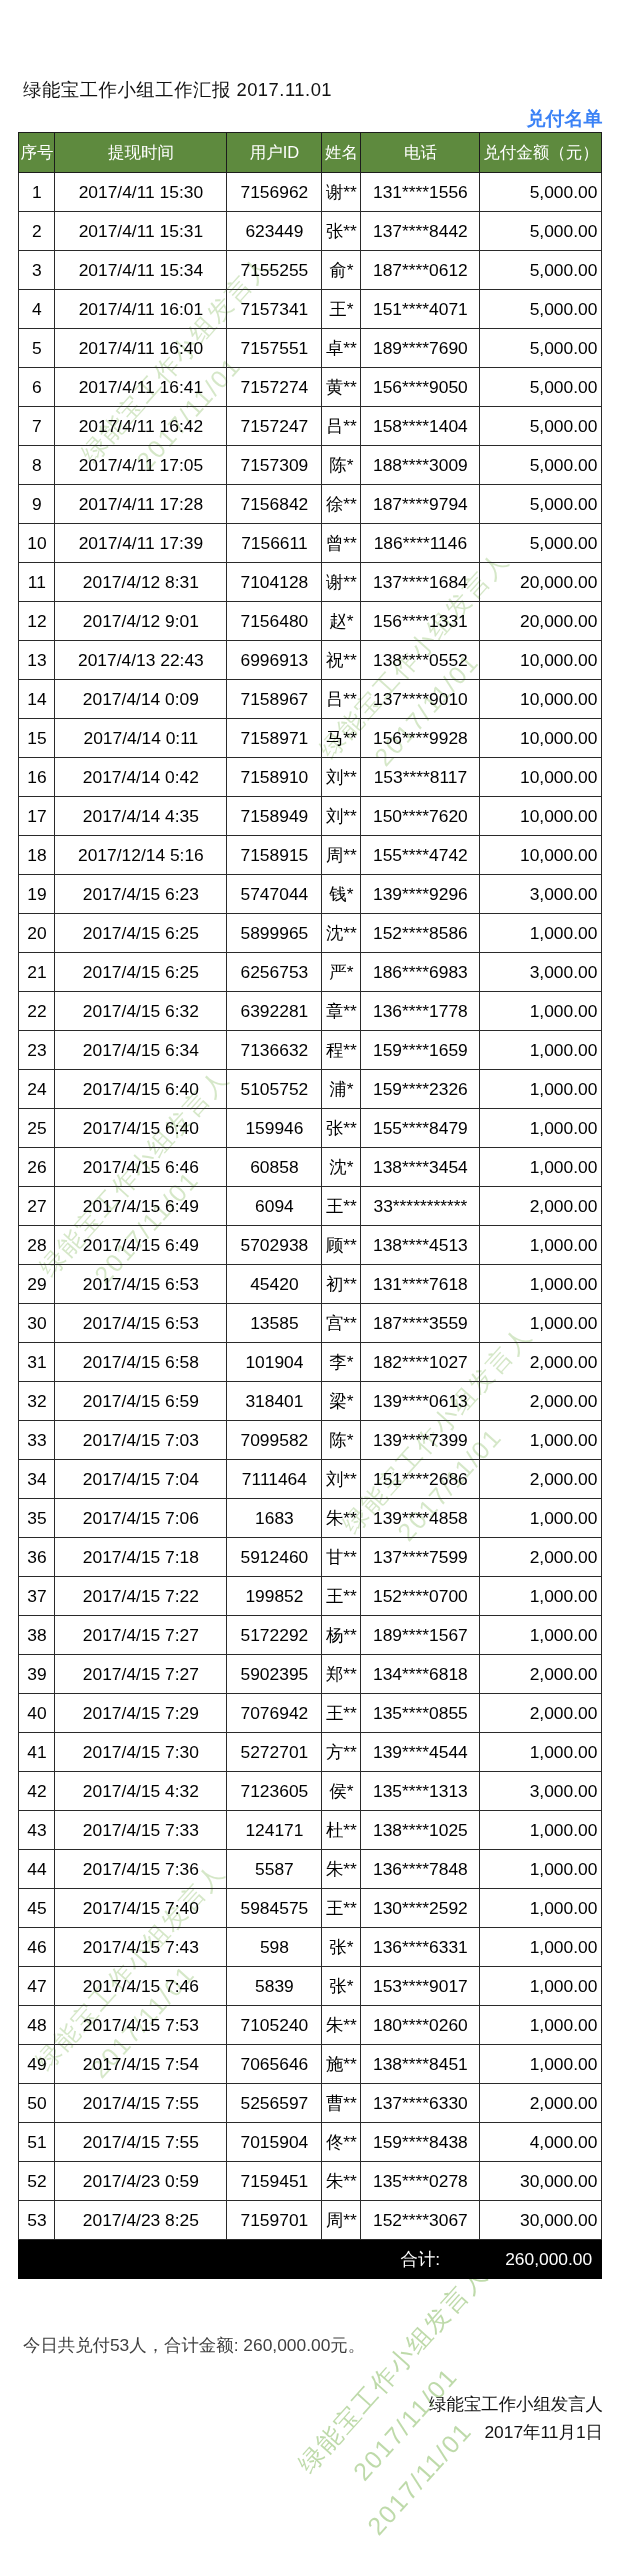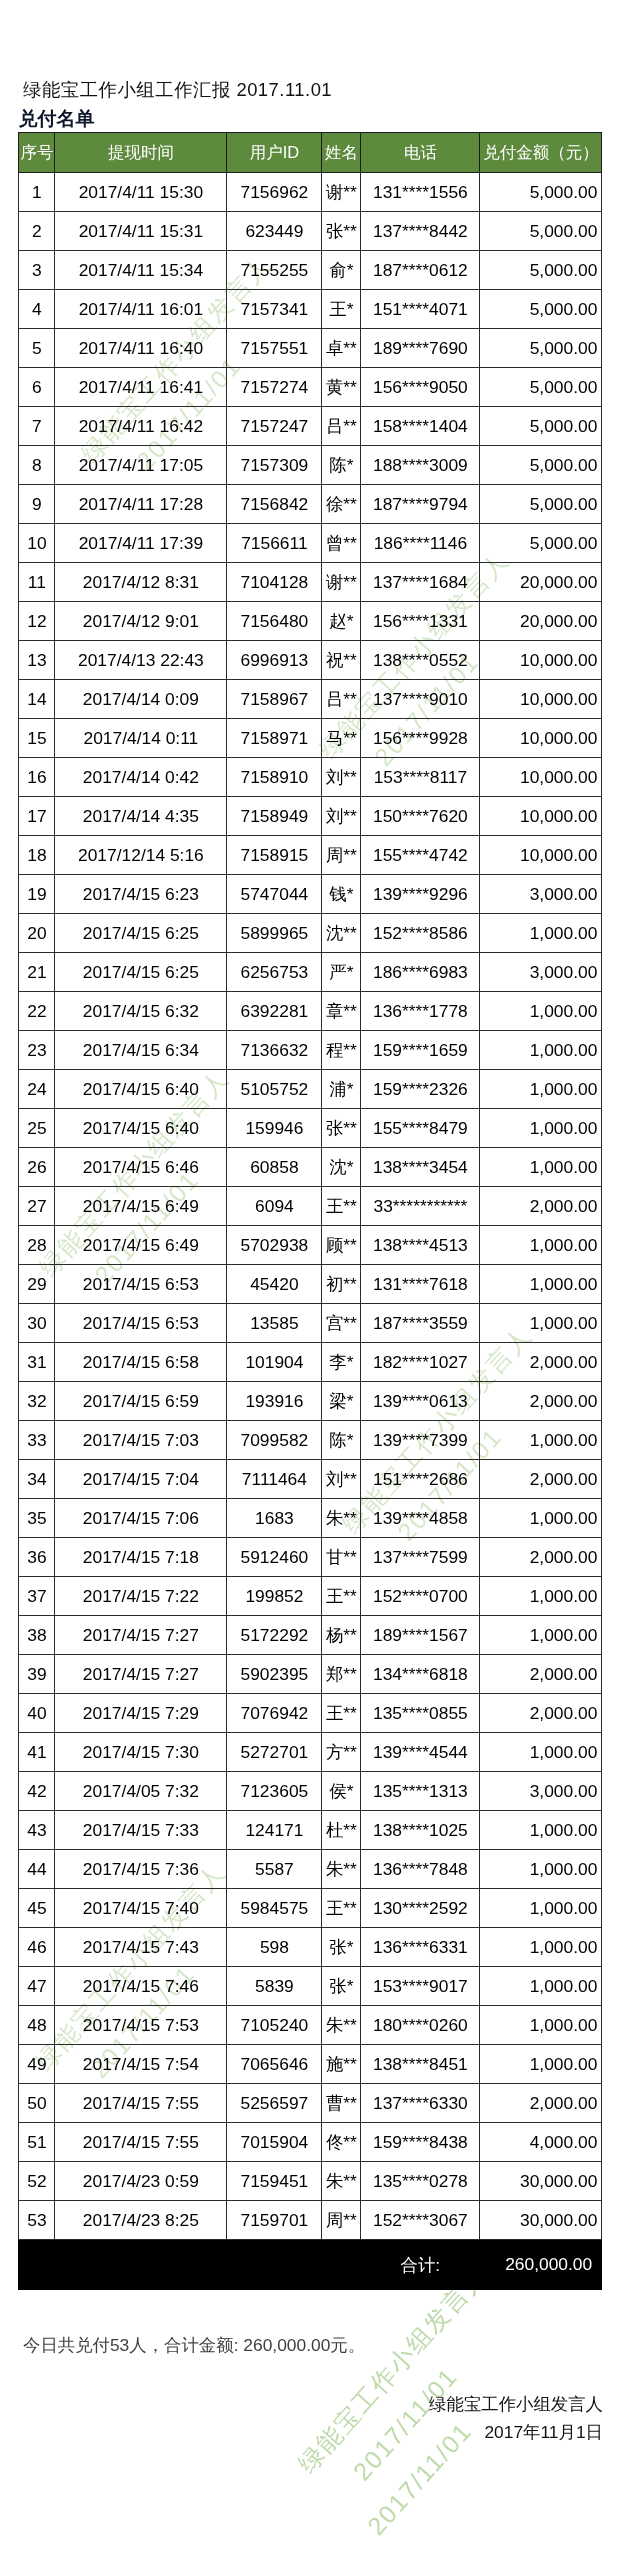--- a/index.html
+++ b/index.html
@@ -29,21 +29,21 @@
   .wm .wm-line.indent { padding-left:31px; }
   
   .content { position:absolute; inset:0; z-index:1; }
   .title {
     position:absolute; left:23px; top:61px;
     font-size:18.4px; font-weight:500; color:#111;
     letter-spacing:0.5px; white-space:nowrap;margin-top:16px;
   }
   .subtitle {
     position:absolute; left:18.4px; top:106px; width:584px;
-    text-align:left; font-size:19px; font-weight:bold; color:#0f172a;
+    text-align:right; font-size:19px; font-weight:bold; color:#3b82f6;
   }
   table.pay-table {
     position:absolute; left:18.4px; top:132px;
     width:584px;
     border-collapse:collapse; table-layout:fixed;
     background:transparent;
   }
   table.pay-table th, table.pay-table td {
     border:0.9px solid #2a2a2a;
     overflow:hidden; white-space:nowrap;
@@ -56,21 +56,21 @@
     height:40px; text-align:center;
     border-color:#1c1c1c;
   }
   table.pay-table tbody td {
     height:39px; font-size:17.4px; color:#000;
     text-align:center; background:transparent;
   }
   table.pay-table tbody td.c5 { text-align:right; padding-right:4px; }
   table.pay-table tr.total-row td {
     background:#000; color:#fff;
-    height:50px; border-color:#000;
+    height:39px; border-color:#000;
     font-size:17.4px;
   }
   table.pay-table tr.total-row td.total-label { text-align:center; }
   table.pay-table tr.total-row td.total-amount { text-align:right; padding-right:9.2px; }
   .summary {
     position:absolute; left:23px; top:2333px;
     font-size:17.4px; color:#404040; white-space:nowrap;
   }
   .signature {
     position:absolute; right:21px; top:2392px;
@@ -384,21 +384,21 @@
             <td class="c0">31</td>
             <td class="c1">2017/4/15 6:58</td>
             <td class="c2">101904</td>
             <td class="c3">李*</td>
             <td class="c4">182****1027</td>
             <td class="c5">2,000.00</td>
           </tr>
           <tr>
             <td class="c0">32</td>
             <td class="c1">2017/4/15 6:59</td>
-            <td class="c2">193916</td>
+            <td class="c2">318401</td>
             <td class="c3">梁*</td>
             <td class="c4">139****0613</td>
             <td class="c5">2,000.00</td>
           </tr>
           <tr>
             <td class="c0">33</td>
             <td class="c1">2017/4/15 7:03</td>
             <td class="c2">7099582</td>
             <td class="c3">陈*</td>
             <td class="c4">139****7399</td>
@@ -463,21 +463,21 @@
           <tr>
             <td class="c0">41</td>
             <td class="c1">2017/4/15 7:30</td>
             <td class="c2">5272701</td>
             <td class="c3">方**</td>
             <td class="c4">139****4544</td>
             <td class="c5">1,000.00</td>
           </tr>
           <tr>
             <td class="c0">42</td>
-            <td class="c1">2017/4/05 7:32</td>
+            <td class="c1">2017/4/15 4:32</td>
             <td class="c2">7123605</td>
             <td class="c3">侯*</td>
             <td class="c4">135****1313</td>
             <td class="c5">3,000.00</td>
           </tr>
           <tr>
             <td class="c0">43</td>
             <td class="c1">2017/4/15 7:33</td>
             <td class="c2">124171</td>
             <td class="c3">杜**</td>

